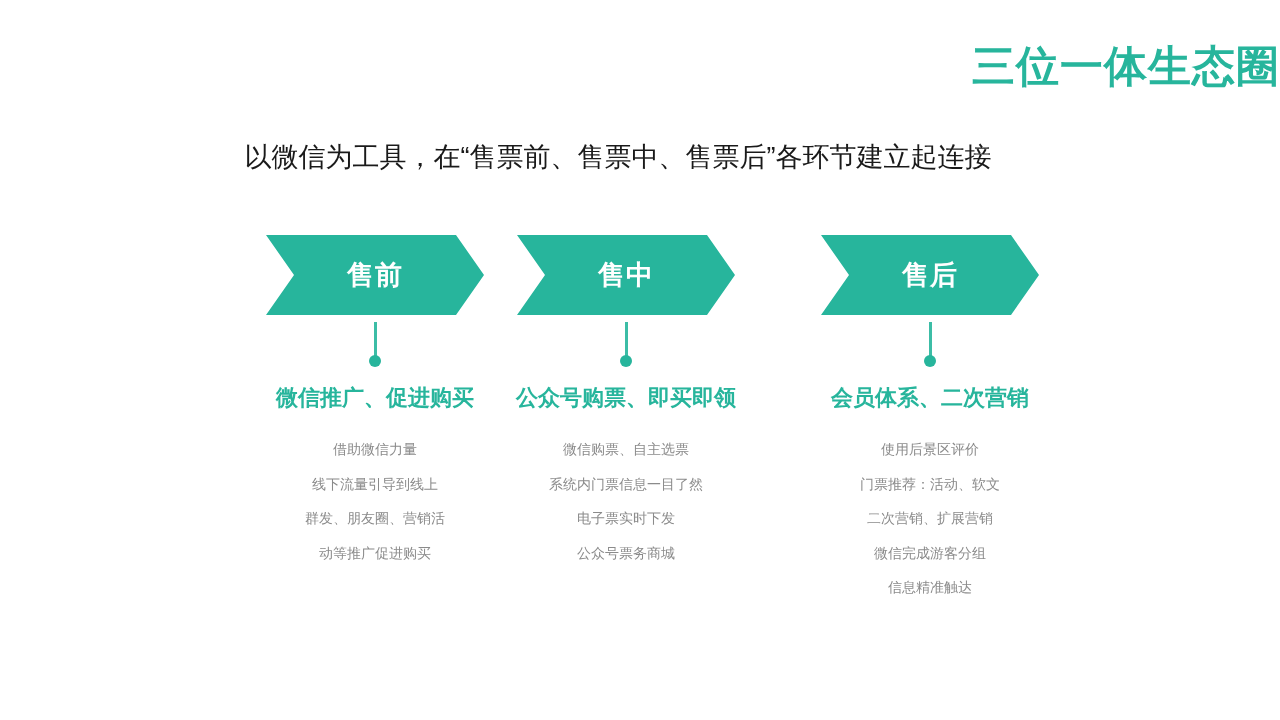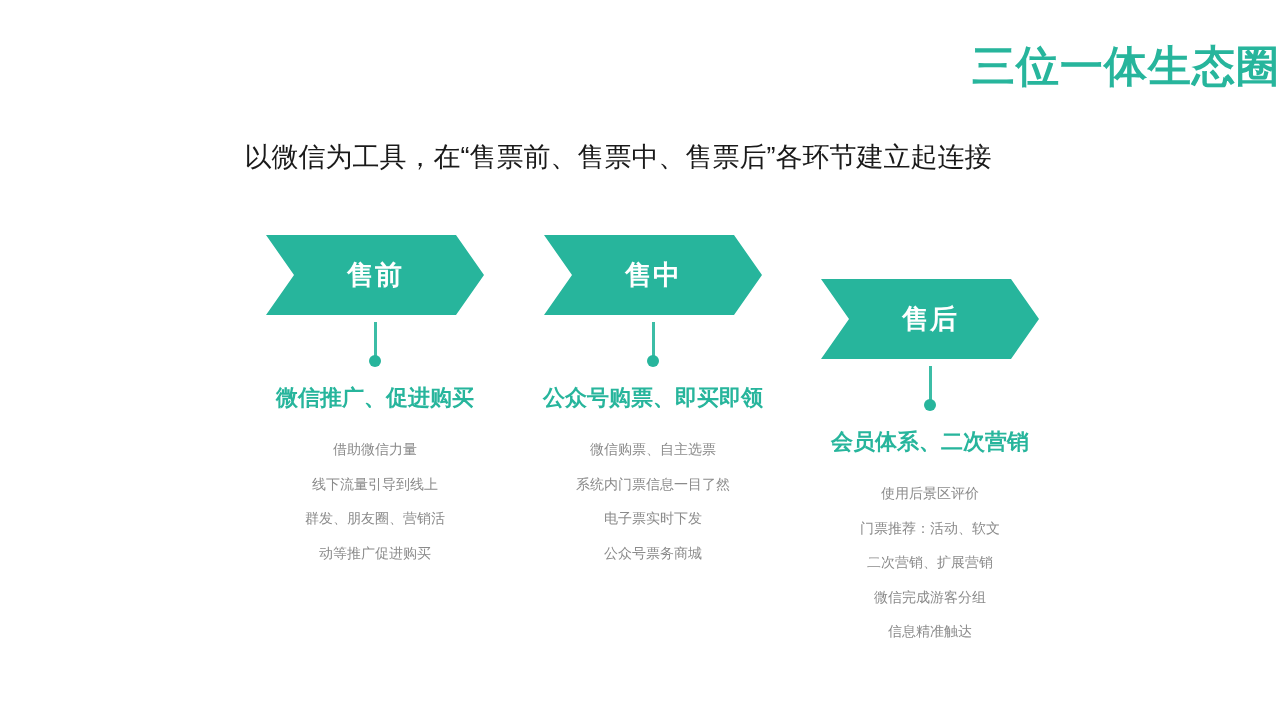--- a/index.html
+++ b/index.html
@@ -40,22 +40,22 @@
     font-weight: 400;
     color: #1a1a1a;
   }
   .column {
     position: absolute;
     top: 235px;
     width: 280px;
     text-align: center;
   }
   .col-1 { left: 235px; }
-  .col-2 { left: 513px; text-align: center; }
-  .col-3 { left: 790px; margin-top: 44px; }
+  .col-2 { left: 486px; text-align: center; }
+  .col-3 { left: 790px; }
   .arrow {
     width: 218px;
     height: 80px;
     margin: 0 auto;
     background: #27b59c;
     clip-path: polygon(0 0, calc(100% - 28px) 0, 100% 50%, calc(100% - 28px) 100%, 0 100%, 28px 50%);
     display: flex;
     align-items: center;
     justify-content: center;
   }

